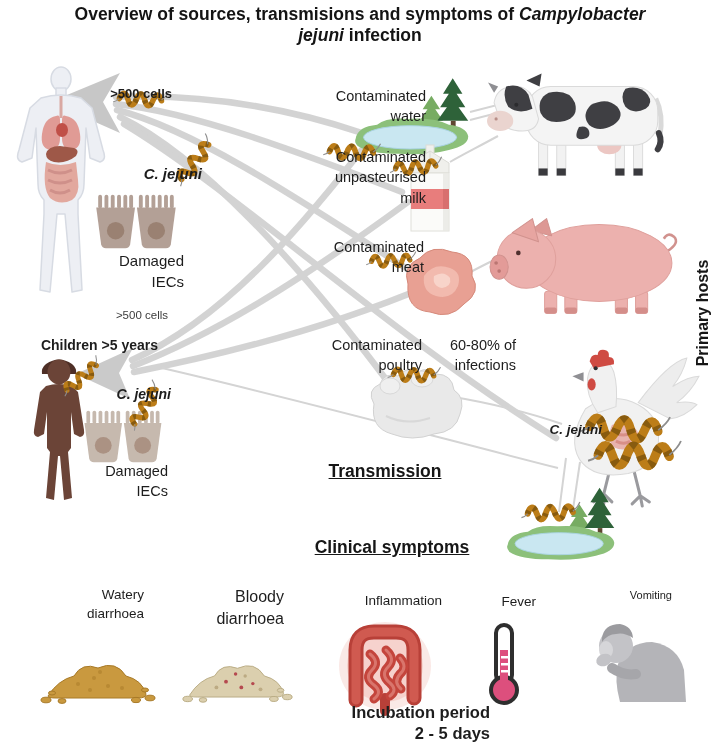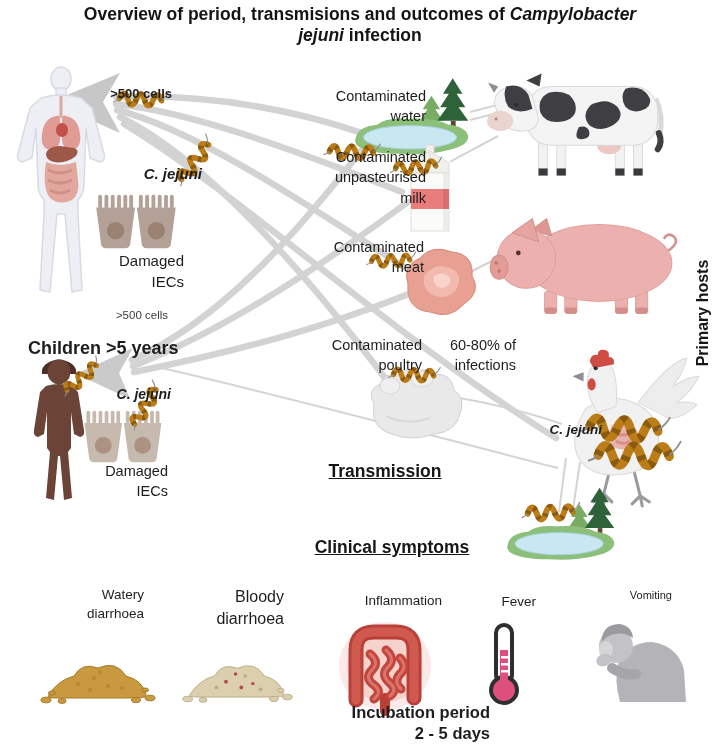--- a/index.html
+++ b/index.html
@@ -352,31 +352,31 @@
   <svg class="abs" style="left:590px;top:612px" width="98" height="92" viewBox="0 0 98 92">
     <path d="M28,52 Q38,30 62,30 Q88,34 94,58 L96,90 L30,90 Q24,68 28,52 Z" fill="#b4b4b8"></path>
     <path d="M22,56 Q34,64 46,62" stroke="#a6a6aa" stroke-width="10" fill="none" stroke-linecap="round"></path>
     <circle cx="26" cy="34" r="17" fill="#c3c3c7"></circle>
     <path d="M12,26 Q14,12 30,12 Q42,14 43,26 Q34,20 26,22 Q18,22 12,30 Z" fill="#9b9b9f"></path>
     <ellipse cx="16" cy="38" rx="7" ry="9" fill="#d6d6d9"></ellipse>
     <ellipse cx="14" cy="48" rx="8" ry="6" fill="#c3c3c7" transform="rotate(-20 14 48)"></ellipse>
   </svg>
 
   <div class="abs title" style="left:0;top:4px">
-    <div><span>Overview of period, transmisions and outcomes of</span> <i>Campylobacter</i></div>
+    <div><span>Overview of sources, transmisions and symptoms of</span> <i>Campylobacter</i></div>
     <div><i>jejuni</i> <span>infection</span></div>
   </div>
 
   <div class="abs label" style="left:98px;top:85px;width:74px;font-size:13px;font-weight:600">&gt;500 cells</div>
   <div class="abs label ital" style="left:122px;top:163px;width:80px;font-size:15px;font-weight:600">C. jejuni</div>
   <div class="abs label" style="left:88px;top:250px;width:96px;font-size:15px">Damaged
 IECs</div>
 
   <div class="abs label" style="left:100px;top:307px;width:68px;font-size:11.5px;color:#3c3c3c">&gt;500 cells</div>
-  <div class="abs label bold nowrap" style="left:28px;top:336px;width:130px;font-size:18px">Children &gt;5 years</div>
+  <div class="abs label bold nowrap" style="left:28px;top:336px;width:130px;font-size:14px">Children &gt;5 years</div>
   <div class="abs label ital" style="left:95px;top:385px;width:76px;font-size:14px;font-weight:600">C. jejuni</div>
   <div class="abs label" style="left:76px;top:461px;width:92px;font-size:14.5px">Damaged
 IECs</div>
 
   <div class="abs label" style="left:314px;top:86px;width:112px;font-size:14.5px">Contaminated
 water</div>
   <div class="abs label" style="left:314px;top:147px;width:112px;font-size:14.5px">Contaminated
 unpasteurised
 milk</div>
   <div class="abs label" style="left:312px;top:237px;width:112px;font-size:14.5px">Contaminated

